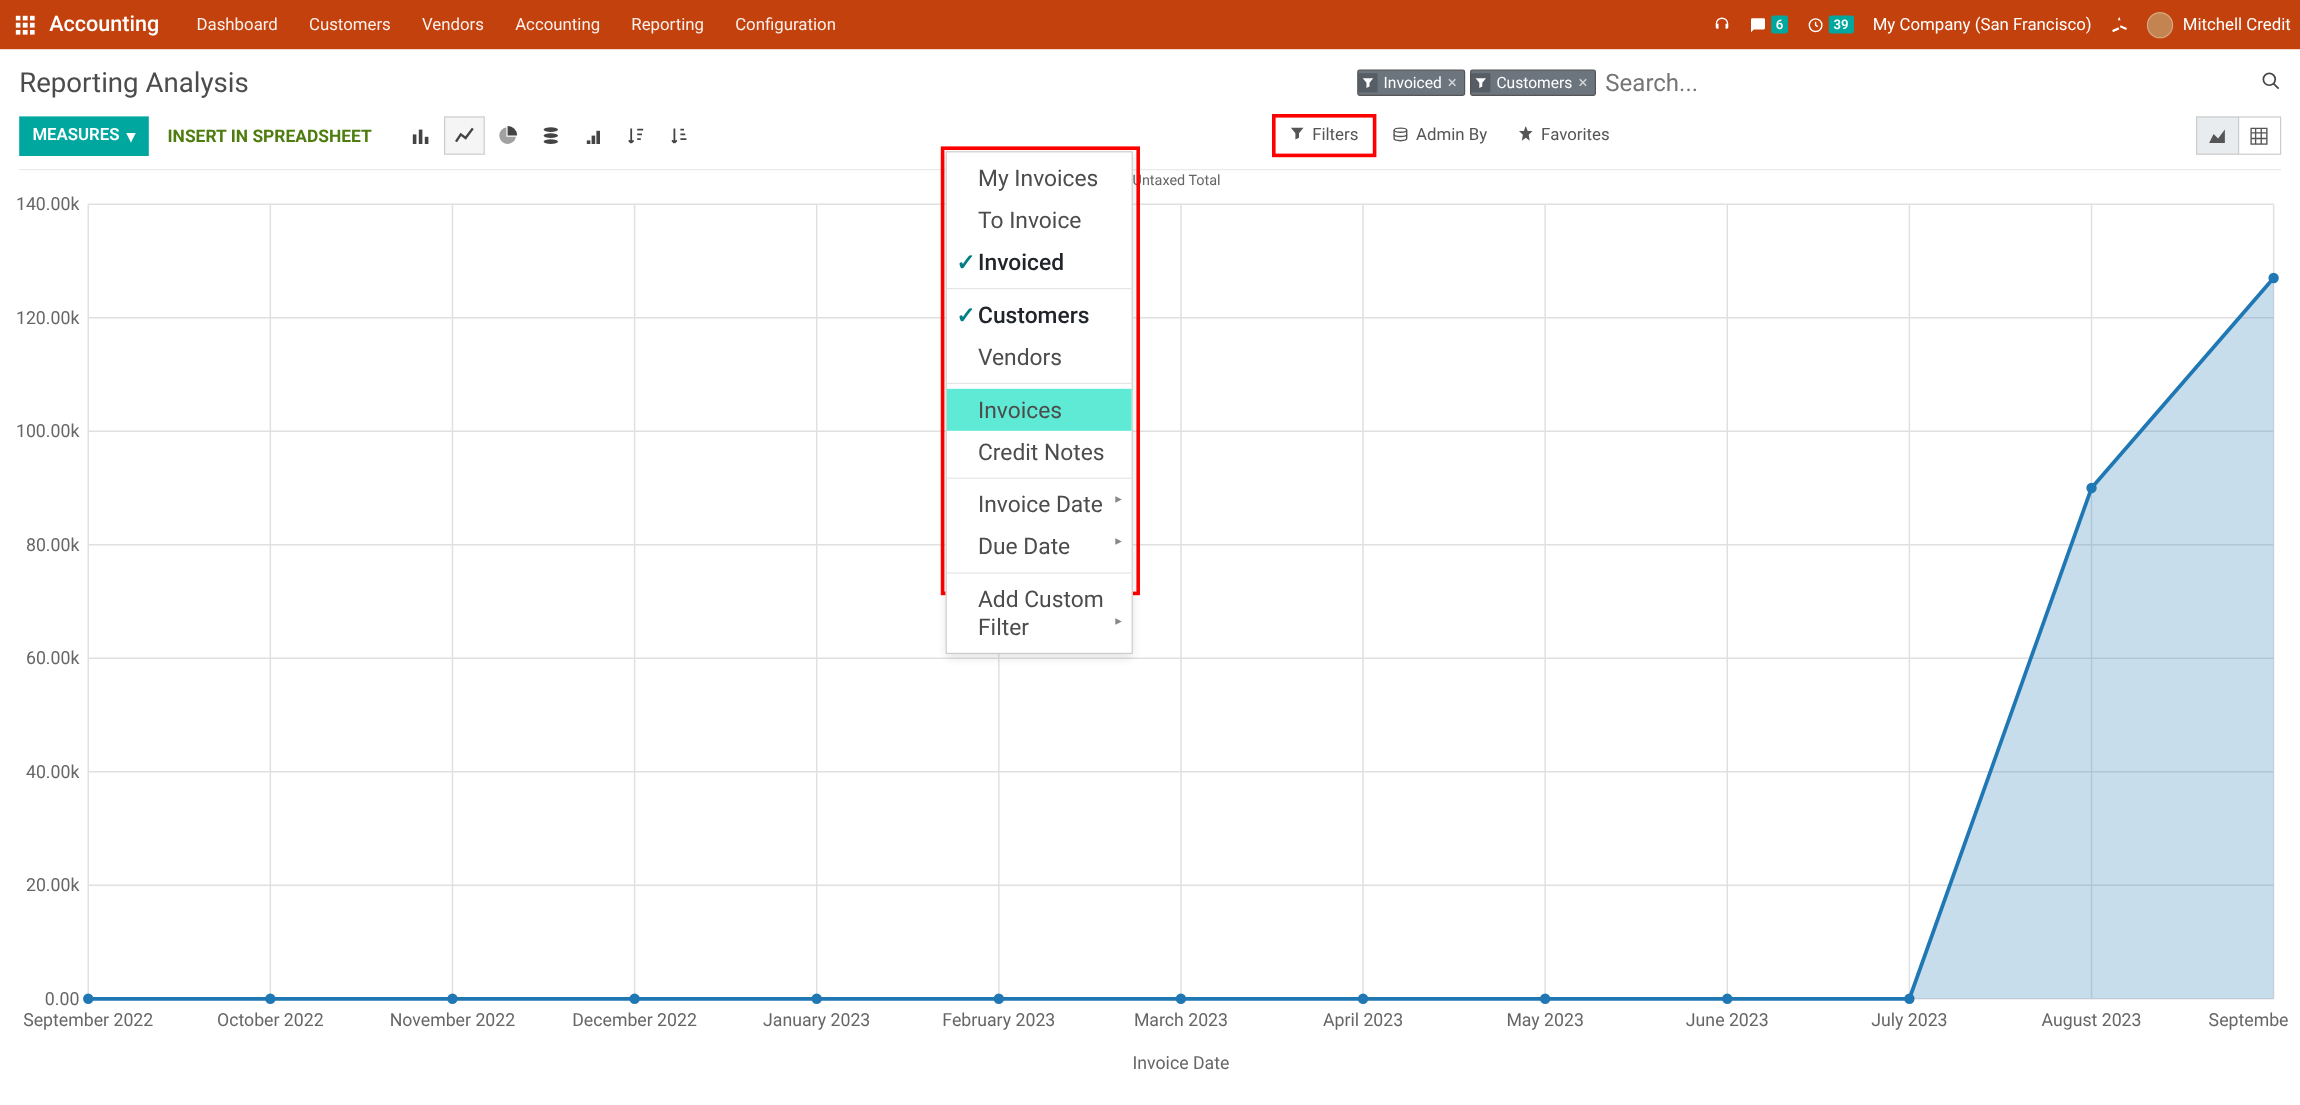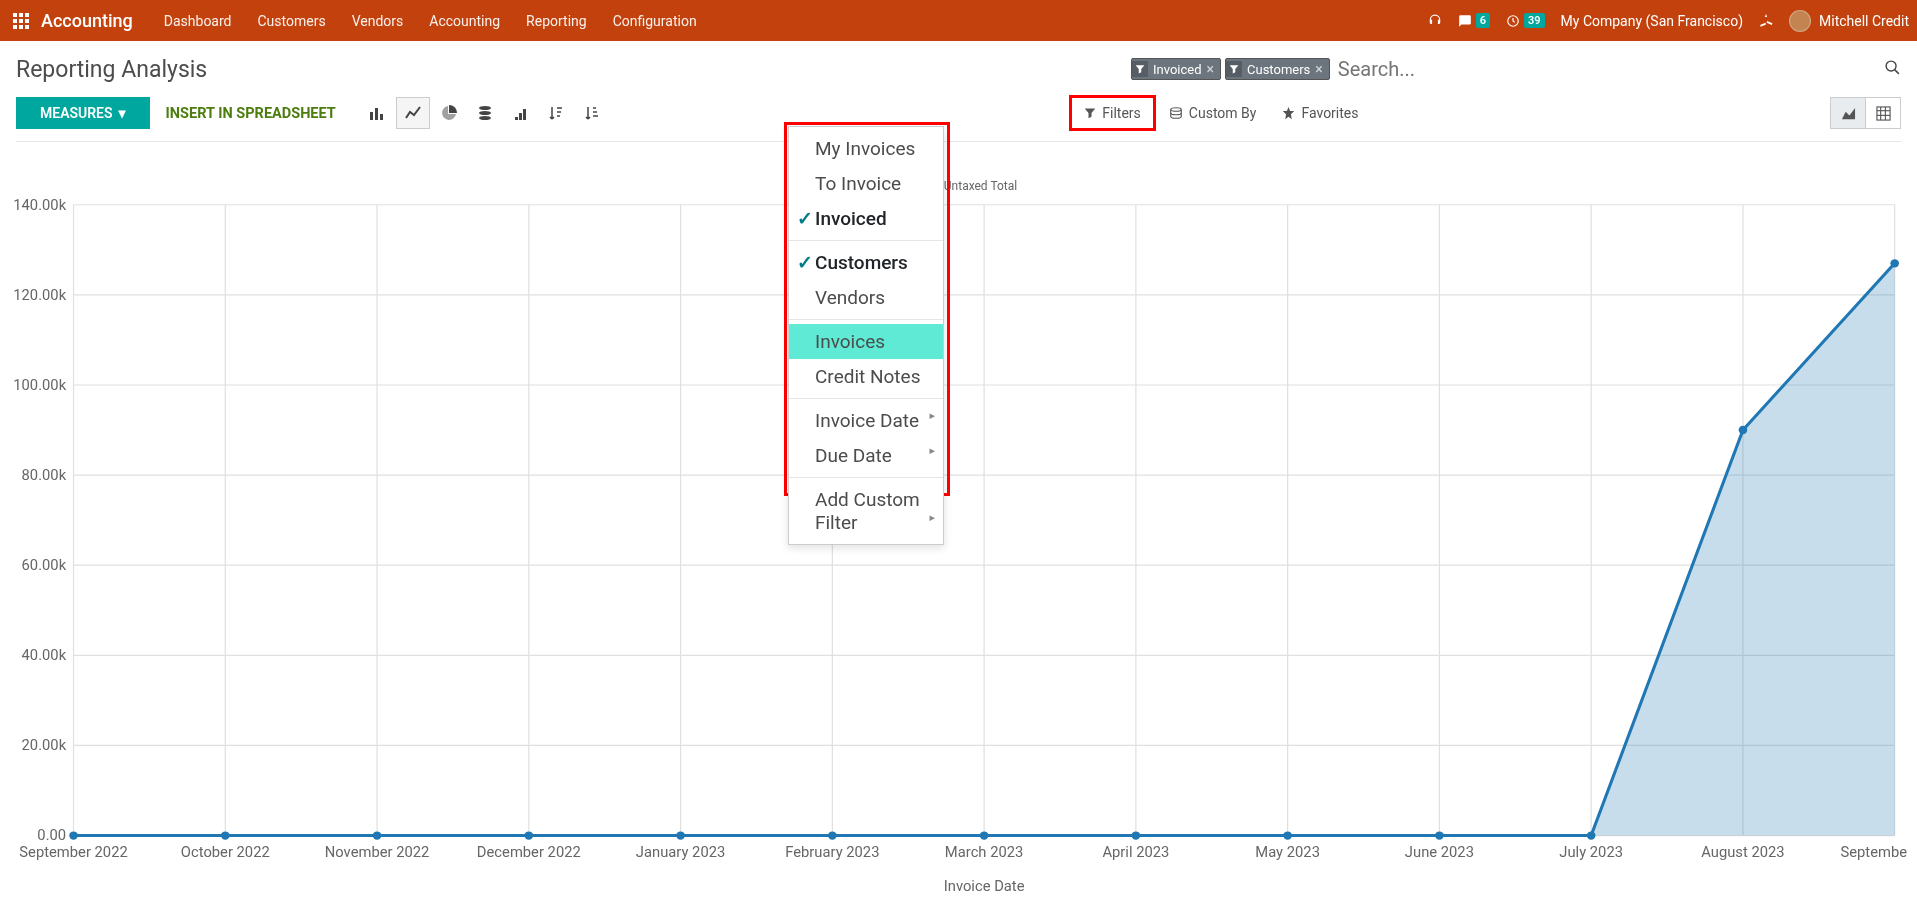--- a/index.html
+++ b/index.html
@@ -21,47 +21,47 @@
 .cp-top { display: flex; align-items: center; gap: 20px; }
 .page-title { font-size: 23px; color: #4c4c4c; flex: 1; }
 .search-wrap { display: flex; align-items: center; flex: 1; max-width: 770px; position: relative; }
 .facet { background: #6c757d; color: #fff; font-size: 13px; padding: 2px 6px 2px 4px; display: inline-flex; align-items: center; gap: 5px; border: 1px solid #555; border-radius: 2px; margin-right: 4px; }
 .facet .facet-icon { background: rgba(0,0,0,.2); width: 16px; height: 16px; display: flex; align-items: center; justify-content: center; margin: -2px 0 -2px -4px; padding: 2px; }
 .facet .facet-x { opacity: .7; cursor: pointer; font-size: 14px; }
 .search-input { border: none; outline: none; font-size: 20px; color: #777; flex: 1; padding: 4px; }
 .search-icon { color: #555; cursor: pointer; }
 
 .cp-bottom { display: flex; align-items: center; margin-top: 10px; gap: 6px; }
-.measures-btn { background: #00a79e; color: #fff; border: none; padding: 8px 24px; font-size: 14px; font-weight: 600; display: flex; align-items: center; gap: 6px; cursor: pointer; }
+.measures-btn { background: #00a79e; color: #fff; border: none; padding: 8px 11px; font-size: 14px; font-weight: 600; display: flex; align-items: center; gap: 6px; cursor: pointer; }
 .insert-link { color: #4d7c0f; background: none; font-size: 14.5px; font-weight: 700; border: none; padding: 8px 10px; cursor: pointer; }
 .view-icons { display: flex; gap: 2px; margin-left: 8px; }
 .view-btn { width: 34px; height: 32px; border: 1px solid transparent; background: none; display: flex; align-items: center; justify-content: center; color: #4c4c4c; cursor: pointer; }
 .view-btn.active { border-color: #ccc; background: #f5f5f5; }
 
 .search-tools { margin-left: auto; display: flex; gap: 0; align-items: center; }
-.search-tool-btn { background: none; border: 1px solid transparent; padding: 7px 12px; font-size: 14px; color: #555; display: flex; align-items: center; gap: 6px; cursor: pointer; }
+.search-tool-btn { background: none; border: 1px solid transparent; padding: 7px 12px; font-size: 14px; color: #555; display: flex; align-items: flex-start; gap: 6px; cursor: pointer; }
 .search-tool-btn.hl { border: 3px solid #ff0000; }
 .view-switcher { margin-left: auto; display: flex; }
 .view-switch-btn { border: 1px solid #ccc; background: #fff; width: 36px; height: 32px; display: flex; align-items: center; justify-content: center; color: #555; cursor: pointer; margin-left: -1px; }
 .view-switch-btn.active { background: #e9ecef; }
 
 .panel-divider { border: none; border-top: 1px solid #e5e5e5; margin-top: 10px; }
 
 
 .filters-dropdown { position: absolute; top: 126px; left: 788px; width: 156px; background: #fff; border: 1px solid #ccc; box-shadow: 0 3px 8px rgba(0,0,0,.12); padding: 4px 0; z-index: 5; }
 .filters-dropdown .dd-item { padding: 6px 14px 6px 26px; font-size: 19px; color: #4c4c4c; cursor: pointer; position: relative; }
 .filters-dropdown .dd-item.checked::before { content: "✓"; position: absolute; left: 8px; color: #017e84; font-weight: 700; }
 .filters-dropdown .dd-item.checked { color: #212529; font-weight: 500; }
 .filters-dropdown .dd-item.hover { background: #5eead4; }
 .filters-dropdown .dd-item.sub::after { content: "▸"; position: absolute; right: 8px; color: #888; font-size: 11px; }
 .filters-dropdown .dd-sep { border-top: 1px solid #e5e5e5; margin: 4px 0; }
 .dd-highlight { position: absolute; top: 122px; left: 784px; width: 166px; height: 374px; border: 3px solid #ff0000; z-index: 4; pointer-events:none;}
 
 
-.chart-wrap { position: absolute; left: 0; right: 0; top: 135px; bottom: 0; padding: 4px 10px 0 12px; margin-top: 36px; }
+.chart-wrap { position: absolute; left: 0; right: 0; top: 135px; bottom: 0; padding: 4px 10px 0 12px; }
 .legend { position: absolute; left: 50%; top: 8px; transform: translateX(-50%); font-size: 12px; color: #666; display:flex; align-items:center; gap:6px;}
 .legend .sw { width: 38px; height: 13px; background: #1f77b4; display:inline-block; }
 .chart-svg { width: 100%; height: calc(100% - 20px); }
 .axis-label { font-size: 12px; fill: #666; text-anchor: middle; }
 .tick-label { font-size: 12px; fill: #666; }
 .grid-line { stroke: #e0e0e0; stroke-width: 1; }
 .data-line { stroke: #1f77b4; stroke-width: 2.5; fill: none; }
 .data-area { fill: #1f77b4; opacity: .25; }
 .data-pt { fill: #1f77b4; }
 
@@ -210,21 +210,21 @@
             <path d="M1 2h14l-5 6v5l-4 2v-7L1 2z"></path>
           </svg>
         <span>Filters</span>
       </button>
       <button class="search-tool-btn">
         <svg width="14" height="14" viewBox="0 0 16 16" fill="none" stroke="#555" stroke-width="1.3">
             <ellipse cx="8" cy="4" rx="6" ry="2"></ellipse>
             <path d="M2 4v8c0 1.1 2.7 2 6 2s6-.9 6-2V4"></path>
             <path d="M2 8c0 1.1 2.7 2 6 2s6-.9 6-2"></path>
           </svg>
-        <span>Custom By</span>
+        <span>Admin By</span>
       </button>
       <button class="search-tool-btn">
         <svg width="13" height="13" viewBox="0 0 16 16" fill="#555">
             <path d="M8 0l2 5h5l-4 4 1 6-4-3-4 3 1-6-4-4h5z"></path>
           </svg>
         <span>Favorites</span>
       </button>
     </div>
 
     <div class="view-switcher">

